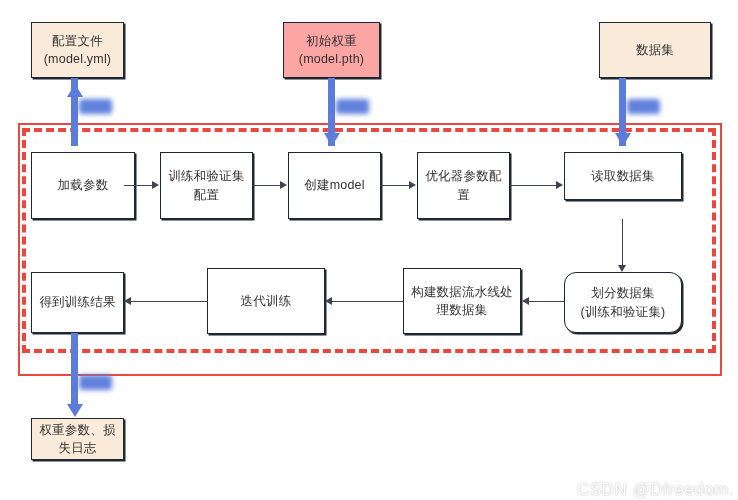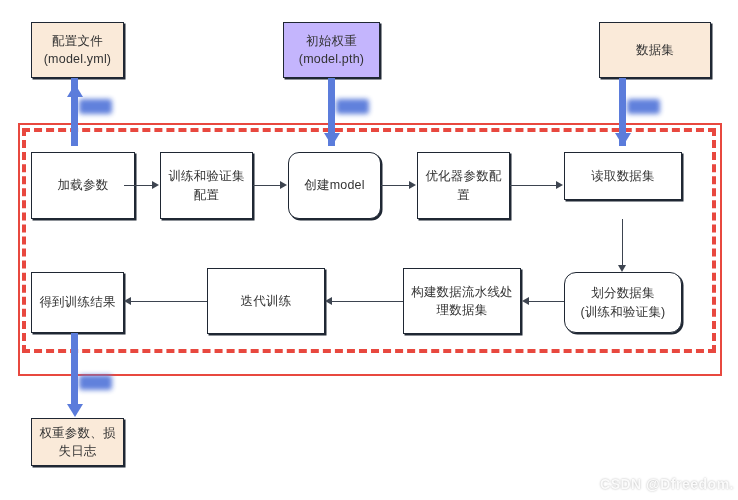--- a/index.html
+++ b/index.html
@@ -27,21 +27,21 @@
     font-size: 12.5px;
     line-height: 1.45;
     border: 1px solid #1f2733;
     background: #ffffff;
     box-shadow: 1.5px 1.5px 0 0 #1f2733;
     padding: 2px 4px;
     white-space: pre-line;
     letter-spacing: 0.2px;
   }
   .node.cream { background: #faead9; }
-  .node.orange { background: #c4b5fd; }
+  .node.orange { background: #fca5a5; }
 
   
   .conn {
     position: absolute;
     background: #3d4450;
   }
   .conn.h { height: 1px; }
   .conn.v { width: 1px; }
 
   .arrow-dark {
@@ -106,24 +106,24 @@
   .red-dashed {
     position: absolute;
     border: 4px dashed #e8483f;
     background: transparent;
   }
 
   
   .watermark {
     position: absolute;
     right: 4px;
-    bottom: 8px;
+    bottom: 0;
     color: rgba(255,255,255,0.92);
-    font-size: 14px;
-    font-weight: bold;
+    font-size: 17px;
+    font-weight: normal;
     letter-spacing: 0.5px;
     text-shadow: 0 0 2px rgba(160,160,160,0.85);
     white-space: nowrap;
   }
 </style>
 </head>
 <body>
 
 <div id="stage">
 
@@ -148,21 +148,21 @@
 
   <div class="bconn" style="left:619px; top:78px; height:68px;"></div>
   <div class="barrow down" style="left:614.5px; top:133px;"></div>
   <div class="blabel" style="left:627px; top:99px; width:33px; height:15px;">输入</div>
 
   <div class="node" style="left:31px; top:152px; width:104px; height:67px;">加载参数</div>
 
   <div class="node" style="left:160px; top:152px; width:93px; height:67px;">训练和验证集
 配置</div>
 
-  <div class="node" style="left:288px; top:152px; width:93px; height:67px;border-radius:11px;">创建model</div>
+  <div class="node" style="left:288px; top:152px; width:93px; height:67px;">创建model</div>
 
   <div class="node" style="left:417px; top:152px; width:93px; height:67px;">优化器参数配
 置</div>
 
   <div class="node" style="left:564px; top:152px; width:118px; height:48px;">读取数据集</div>
 
   <div class="conn h" style="left:124px; top:185px; width:29px;"></div>
   <div class="arrow-dark right" style="left:152px; top:181px;"></div>
 
   <div class="conn h" style="left:253px; top:185px; width:28px;"></div>
@@ -193,18 +193,18 @@
   <div class="conn h" style="left:332px; top:301px; width:71px;"></div>
   <div class="arrow-dark left" style="left:325px; top:297px;"></div>
 
   <div class="conn h" style="left:131px; top:301px; width:76px;"></div>
   <div class="arrow-dark left" style="left:124px; top:297px;"></div>
 
   <div class="bconn" style="left:71px; top:333px; height:75px;"></div>
   <div class="barrow down" style="left:66.5px; top:404px;"></div>
   <div class="blabel" style="left:79px; top:375px; width:33px; height:15px;">保存</div>
 
-  <div class="node cream" style="left:31px; top:418px; width:93px; height:48px;">权重参数、损
+  <div class="node cream" style="left:31px; top:418px; width:93px; height:42px;">权重参数、损
 失日志</div>
 
   <div class="watermark">CSDN @Dfreedom.</div>
 
 </div>
 
 </body></html>

